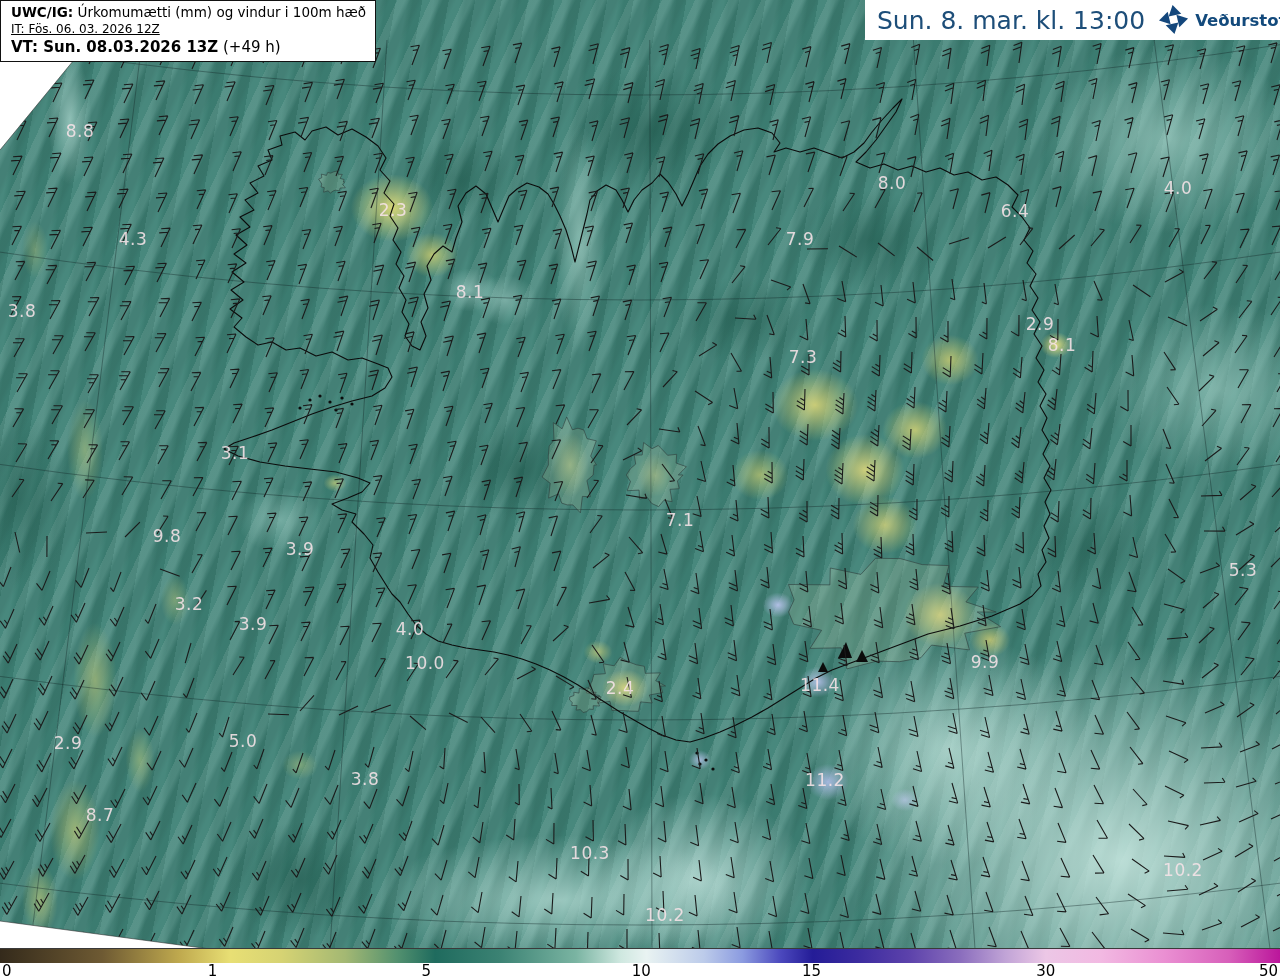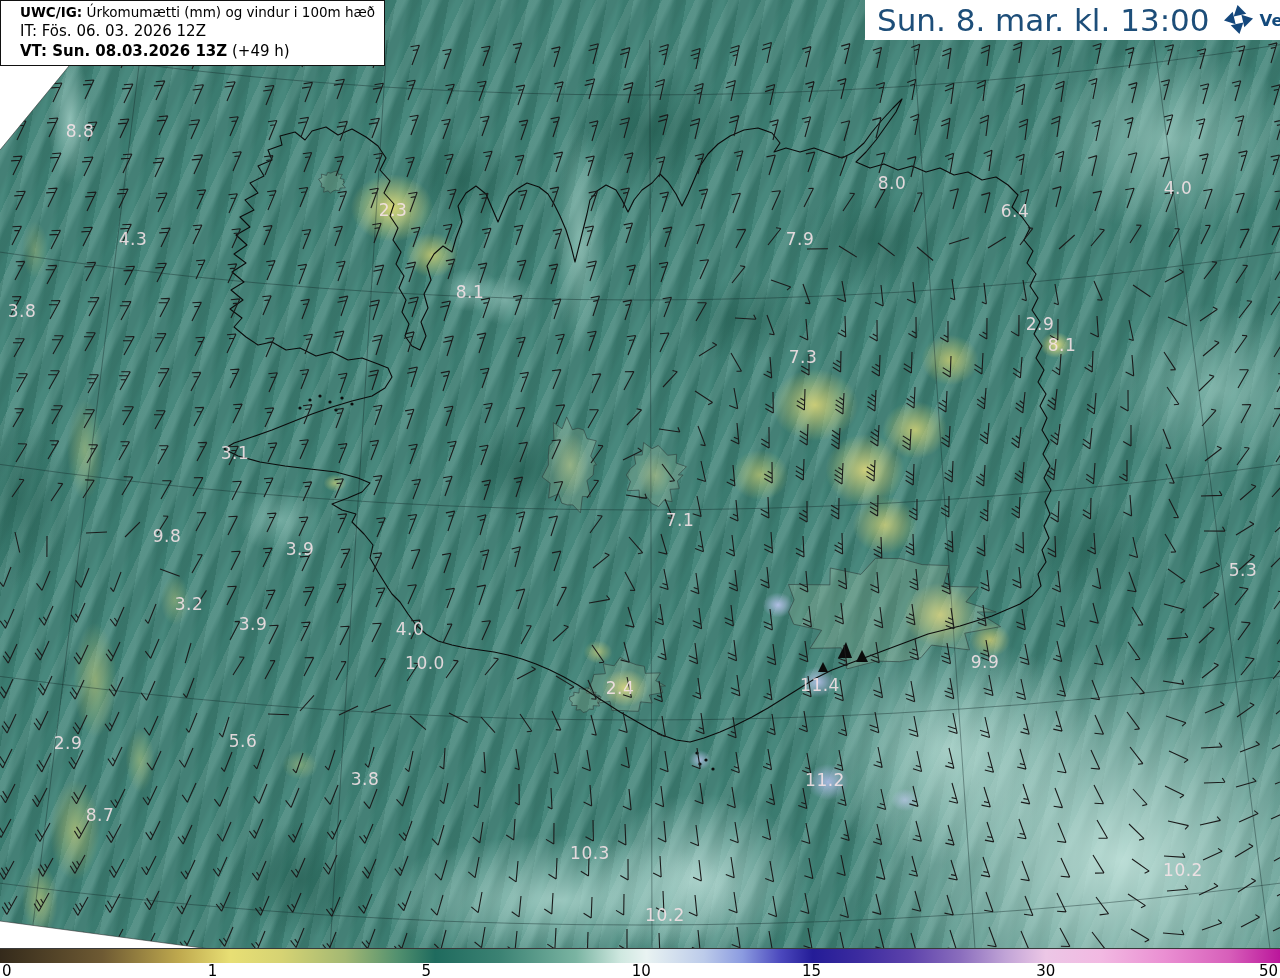--- a/index.html
+++ b/index.html
@@ -60,28 +60,28 @@
     radial-gradient(90px 70px at 1090px 550px, rgba(28,84,72,.35), transparent 72%),
     radial-gradient(70px 120px at 20px 500px, rgba(25,80,68,.4), transparent 72%),
     radial-gradient(100px 70px at 870px 240px, rgba(26,82,70,.45), transparent 72%),
     radial-gradient(90px 60px at 740px 320px, rgba(26,82,70,.4), transparent 72%);}
   .map svg{position:absolute;left:0;top:0;}
   
   #labels span{position:absolute;transform:translate(-50%,-50%);font-size:17px;
     letter-spacing:.5px;white-space:nowrap;}
   
   .titlebox{position:absolute;left:0;top:0;background:#fff;border:1px solid #111;
-    padding:3px 9px 4px 19px;line-height:1.32;z-index:5;}
+    padding:3px 9px 4px 10px;line-height:1.32;z-index:5;}
   .titlebox .l1{font-size:13.5px;color:#000;}
-  .titlebox .l2{font-size:15px;color:#000;}
+  .titlebox .l2{font-size:12px;color:#000;text-decoration:underline;}
   .titlebox .l3{font-size:15px;color:#000;}
   
   .datebar{position:absolute;right:0;top:0;width:415px;height:40px;background:#fff;
     display:flex;align-items:center;z-index:5;}
-  .datebar .dt{font-size:31px;color:#1d4e79;margin-left:12px;white-space:nowrap;}
+  .datebar .dt{font-size:25px;color:#1d4e79;margin-left:12px;white-space:nowrap;}
   .datebar .logo{margin-left:14px;flex:none;}
   .datebar .brand{font-size:16.5px;font-weight:bold;color:#134a7c;margin-left:6px;white-space:nowrap;}
   
   .cbar{position:absolute;left:0;top:948px;width:1280px;height:30px;background:#fff;
     border-top:1px solid #3a3a3a;z-index:4;}
   .cbar-grad{position:absolute;left:0;top:0;width:1280px;height:14px;}
   .cbar-ticks span{position:absolute;top:13px;font-size:15px;color:#000;transform:translateX(-50%);}
   .cbar-ticks span.left{transform:none;}
   .cbar-ticks span.right{transform:translateX(-100%);}
 </style>
@@ -1053,21 +1053,21 @@
         <span style="left: 680px; top: 520px; color: rgba(247, 228, 232, 0.88);">7.1</span>
         <span style="left: 189px; top: 604px; color: rgba(247, 228, 232, 0.88);">3.2</span>
         <span style="left: 253px; top: 624px; color: rgba(247, 228, 232, 0.88);">3.9</span>
         <span style="left: 410px; top: 629px; color: rgba(247, 228, 232, 0.88);">4.0</span>
         <span style="left: 425px; top: 663px; color: rgba(247, 228, 232, 0.88);">10.0</span>
         <span style="left: 1243px; top: 570px; color: rgba(247, 228, 232, 0.88);">5.3</span>
         <span style="left: 985px; top: 662px; color: rgba(247, 228, 232, 0.88);">9.9</span>
         <span style="left: 820px; top: 685px; color: rgba(247, 228, 232, 0.88);">11.4</span>
         <span style="left: 825px; top: 780px; color: rgba(247, 228, 232, 0.88);">11.2</span>
         <span style="left: 68px; top: 743px; color: rgba(247, 228, 232, 0.88);">2.9</span>
-        <span style="left: 243px; top: 741px; color: rgba(247, 228, 232, 0.88);">5.6</span>
+        <span style="left: 243px; top: 741px; color: rgba(247, 228, 232, 0.88);">5.0</span>
         <span style="left: 365px; top: 779px; color: rgba(247, 228, 232, 0.88);">3.8</span>
         <span style="left: 100px; top: 815px; color: rgba(247, 228, 232, 0.88);">8.7</span>
         <span style="left: 620px; top: 688px; color: rgba(247, 228, 232, 0.88);">2.4</span>
         <span style="left: 590px; top: 853px; color: rgba(247, 228, 232, 0.88);">10.3</span>
         <span style="left: 665px; top: 915px; color: rgba(247, 228, 232, 0.88);">10.2</span>
         <span style="left: 1183px; top: 870px; color: rgba(247, 228, 232, 0.88);">10.2</span>
       </div>
   </div>
 
   <div class="titlebox">

